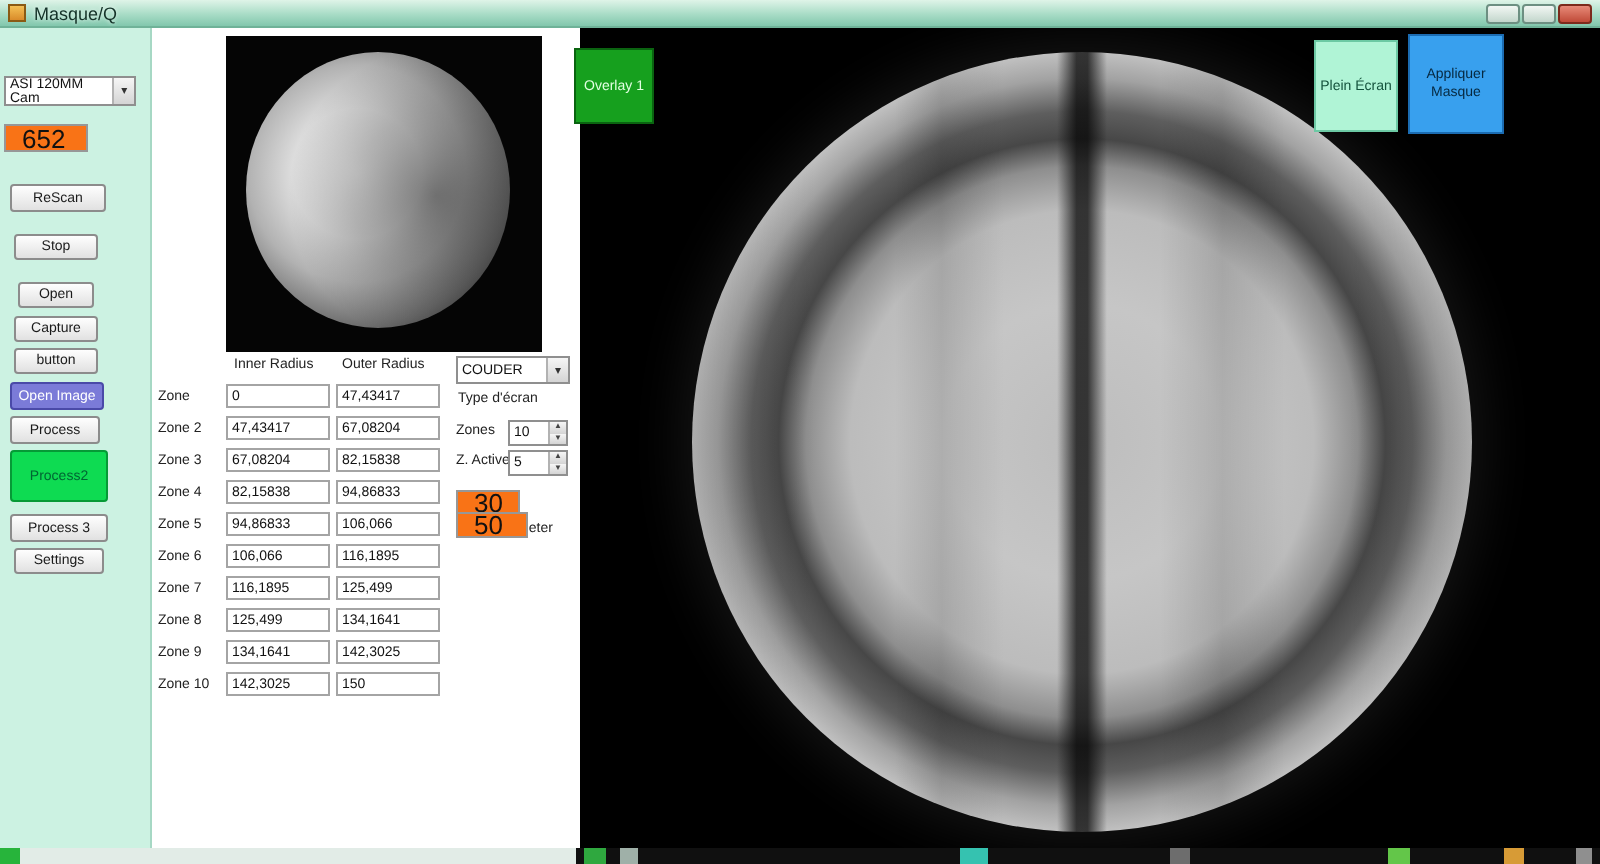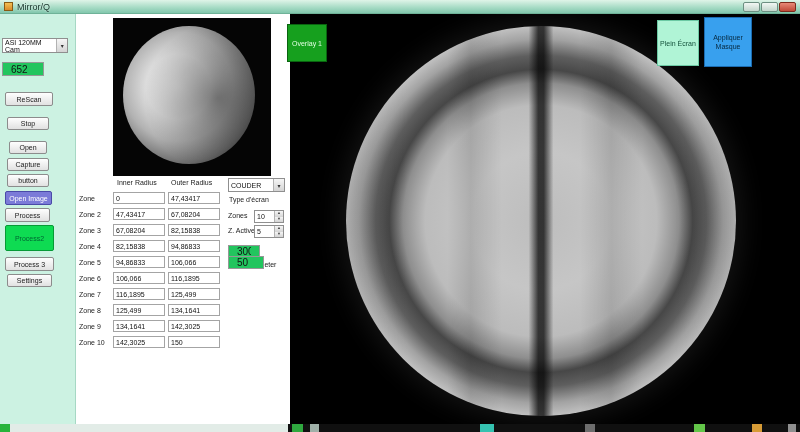--- a/index.html
+++ b/index.html
@@ -28,22 +28,22 @@
   .combo{
     position:absolute;background:#fff;border:1px solid #8f8f8f;
     font-size:7px;color:#111;display:flex;align-items:center;padding-left:2px;
   }
   .combo .combo-arrow{
     margin-left:auto;width:11px;height:100%;display:flex;align-items:center;justify-content:center;
     background:linear-gradient(#f6f6f6,#d4d4d4);border-left:1px solid #b2b2b2;font-size:6px;color:#333;
   }
   .cam-combo{left:2px;top:24px;width:66px;height:15px;}
   .field{
-    position:absolute;border:1px solid #979797;background:#22c55e;
-    font-size:10px;font-family:"Liberation Sans",sans-serif;color:#111;padding:0 8px;margin:0;
+    position:absolute;border:1px solid #979797;background:#f97316;
+    font-size:13px;font-family:"Liberation Sans",sans-serif;color:#111;padding:0 8px;margin:0;
   }
   .f-652{left:2px;top:48px;width:42px;height:14px;}
   .btn{
     position:absolute;font-size:7px;font-family:"Liberation Sans",sans-serif;color:#1a1a1a;
     background:linear-gradient(#fefefe,#e1e1e1);border:1px solid #8c8c8c;border-radius:2px;
     display:flex;align-items:center;justify-content:center;padding:0;white-space:nowrap;overflow:hidden;
   }
   .b-rescan{left:5px;top:78px;width:48px;height:14px;}
   .b-stop{left:7px;top:103px;width:42px;height:13px;}
   .b-open{left:9px;top:127px;width:38px;height:13px;}
@@ -133,21 +133,21 @@
   .tb7{left:752px;width:10px;background:#d79b36;}
   .tb8{left:788px;width:8px;background:#8f8f8f;}
 </style>
 </head>
 <body>
 
 <div class="window">
 
   <div class="titlebar">
     <span class="app-icon"></span>
-    <span class="title-text">Mirror/Q</span>
+    <span class="title-text">Masque/Q</span>
     <span class="win-controls">
       <span class="wc"></span>
       <span class="wc"></span>
       <span class="wc close"></span>
     </span>
   </div>
 
   <div class="left-panel">
     <div class="combo cam-combo">
       <span>ASI 120MM Cam</span>

